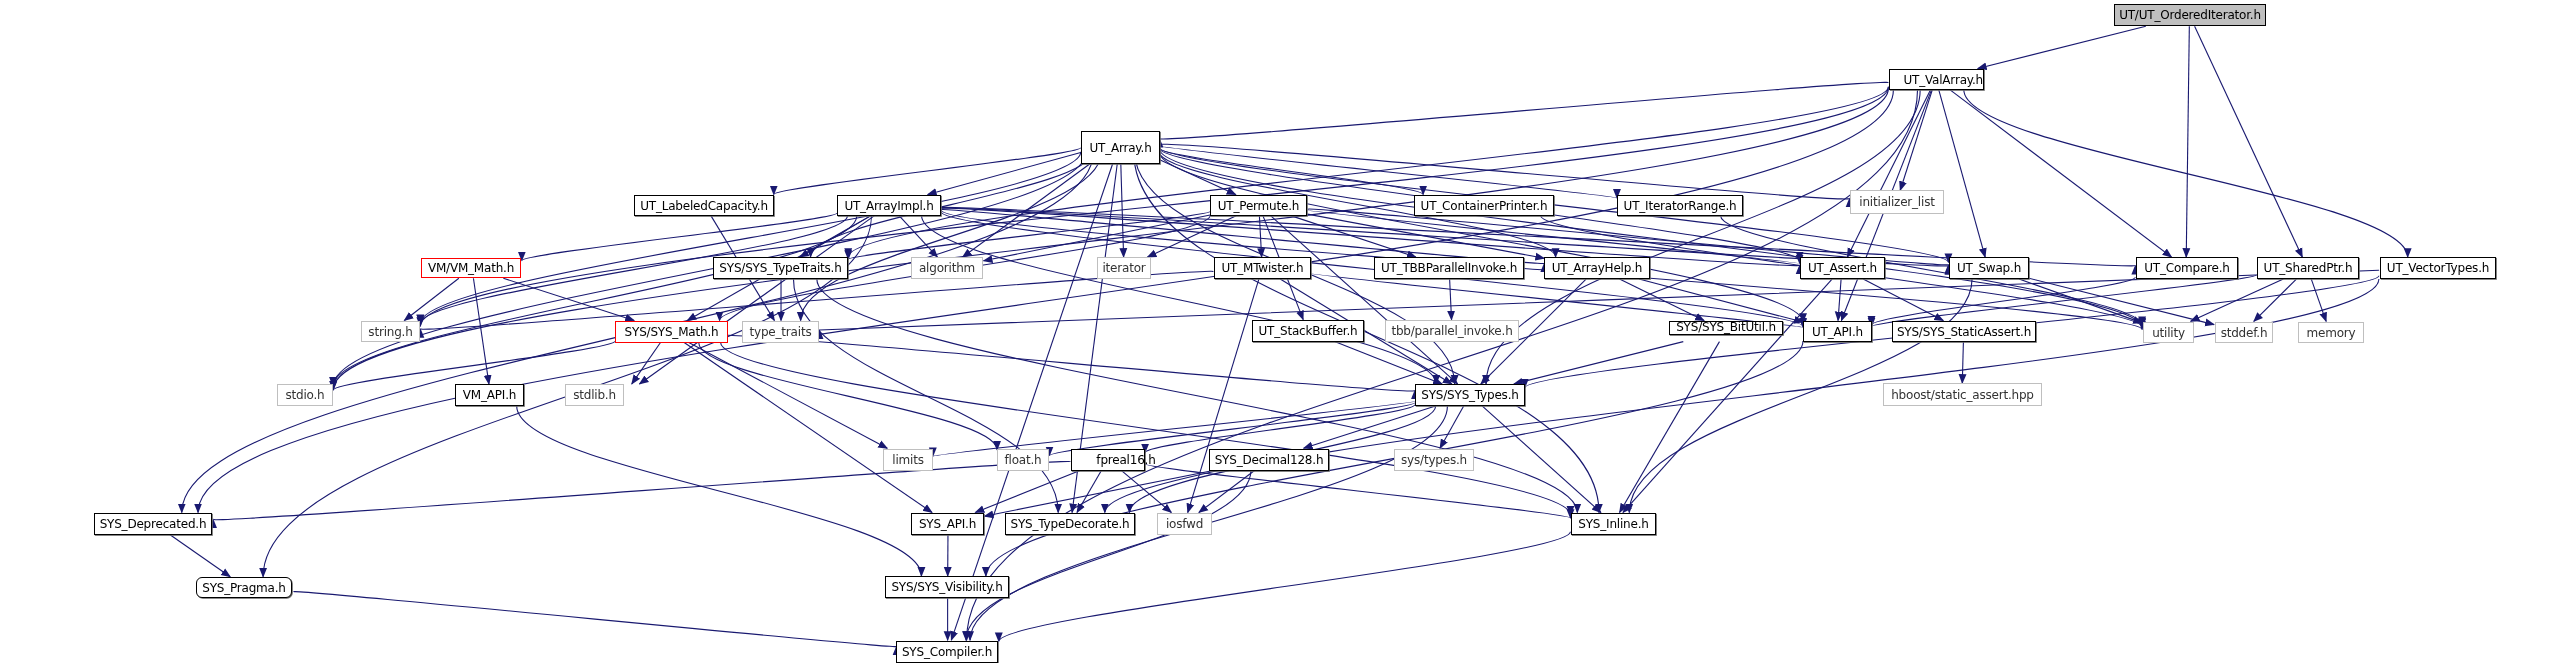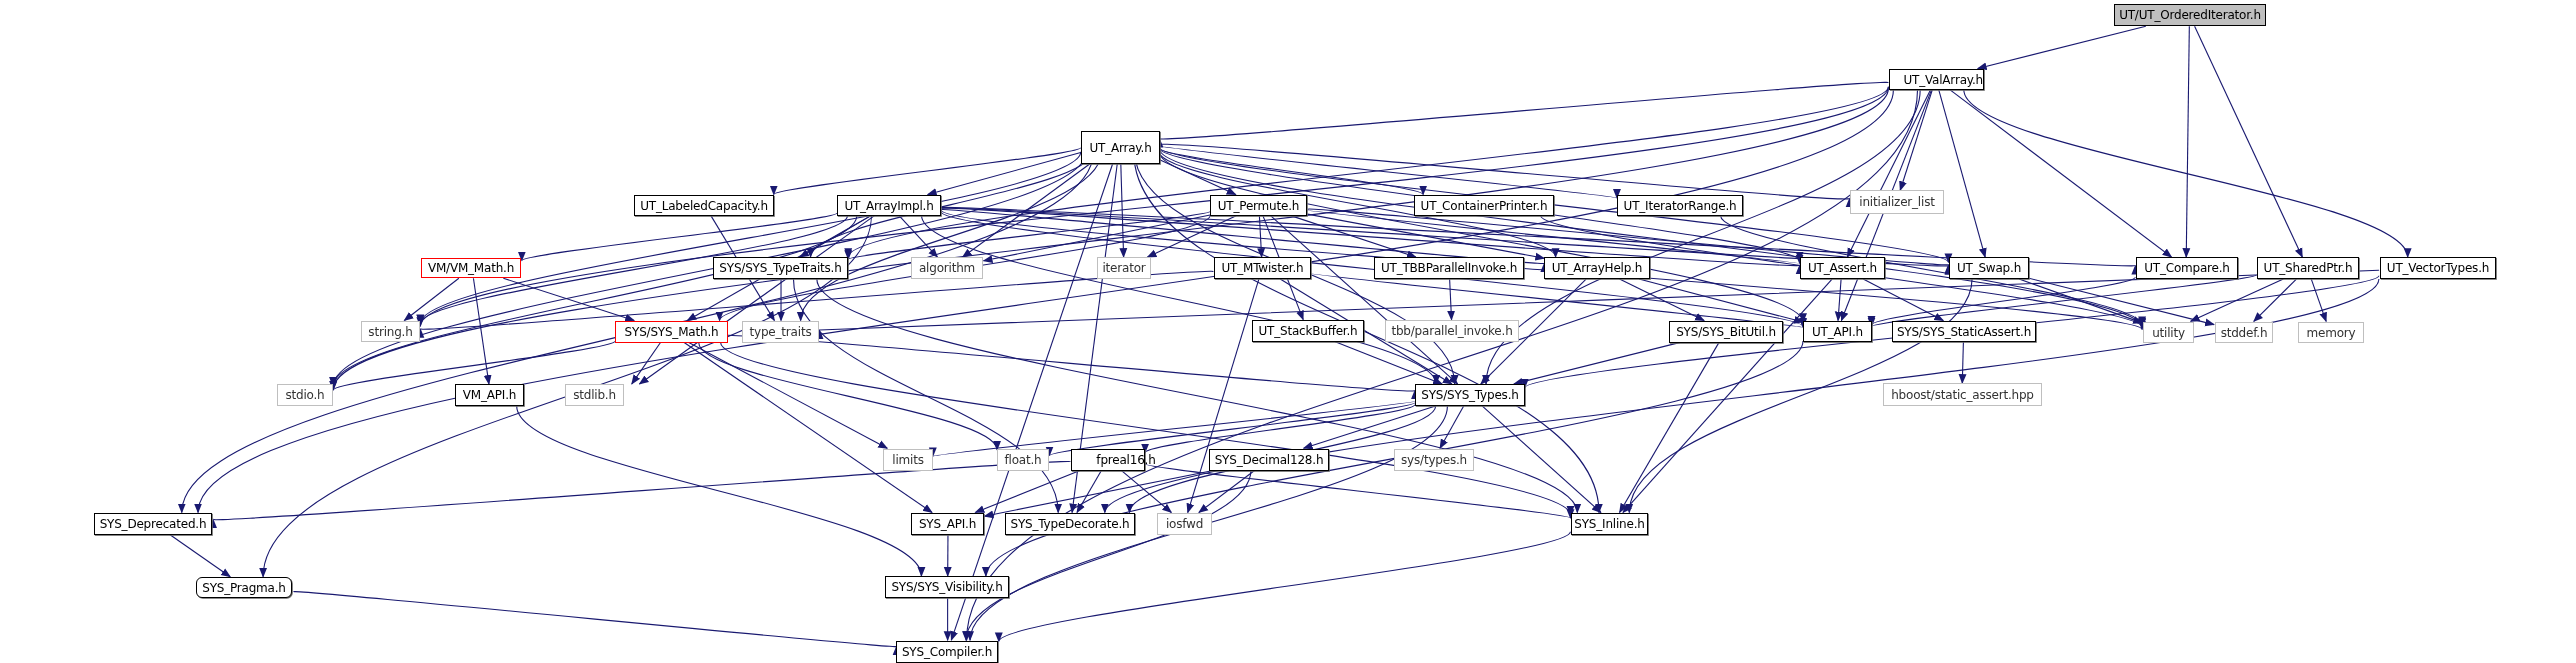--- a/index.html
+++ b/index.html
@@ -227,21 +227,21 @@
     </div>
     <div class="node system" style="left: 742px; top: 321px; width: 77px; height: 22px;">
       <span>type_traits</span>
     </div>
     <div class="node local" style="left: 1252px; top: 320px; width: 112px; height: 22px;">
       <span>UT_StackBuffer.h</span>
     </div>
     <div class="node system" style="left: 1385px; top: 320px; width: 134px; height: 22px;">
       <span>tbb/parallel_invoke.h</span>
     </div>
-    <div class="node local" style="left: 1669px; top: 321px; width: 114px; height: 22px;">
+    <div class="node local" style="left: 1669px; top: 321px; width: 114px; height: 14px; align-items: flex-end;">
       <span>SYS/SYS_BitUtil.h</span>
     </div>
     <div class="node local" style="left: 1803px; top: 321px; width: 69px; height: 21px;">
       <span>UT_API.h</span>
     </div>
     <div class="node local" style="left: 1892px; top: 321px; width: 144px; height: 21px;">
       <span>SYS/SYS_StaticAssert.h</span>
     </div>
     <div class="node system" style="left: 2143px; top: 322px; width: 51px; height: 21px;">
       <span>utility</span>
@@ -287,21 +287,21 @@
     </div>
     <div class="node local" style="left: 911px; top: 513px; width: 73px; height: 22px;">
       <span>SYS_API.h</span>
     </div>
     <div class="node local" style="left: 1005px; top: 513px; width: 130px; height: 22px;">
       <span>SYS_TypeDecorate.h</span>
     </div>
     <div class="node system" style="left: 1157px; top: 513px; width: 55px; height: 22px;">
       <span>iosfwd</span>
     </div>
-    <div class="node local" style="left: 1571px; top: 513px; width: 77px; height: 22px; text-align: center;">
+    <div class="node local" style="left: 1571px; top: 513px; width: 85px; height: 22px; text-align: center;">
       <span>SYS_Inline.h</span>
     </div>
     <div class="node local" style="left: 196px; top: 577px; width: 96px; height: 21px; border-radius: 6px;">
       <span>SYS_Pragma.h</span>
     </div>
     <div class="node local" style="left: 885px; top: 576px; width: 124px; height: 22px;">
       <span>SYS/SYS_Visibility.h</span>
     </div>
     <div class="node local" style="left: 896px; top: 641px; width: 102px; height: 22px;">
       <span>SYS_Compiler.h</span>

